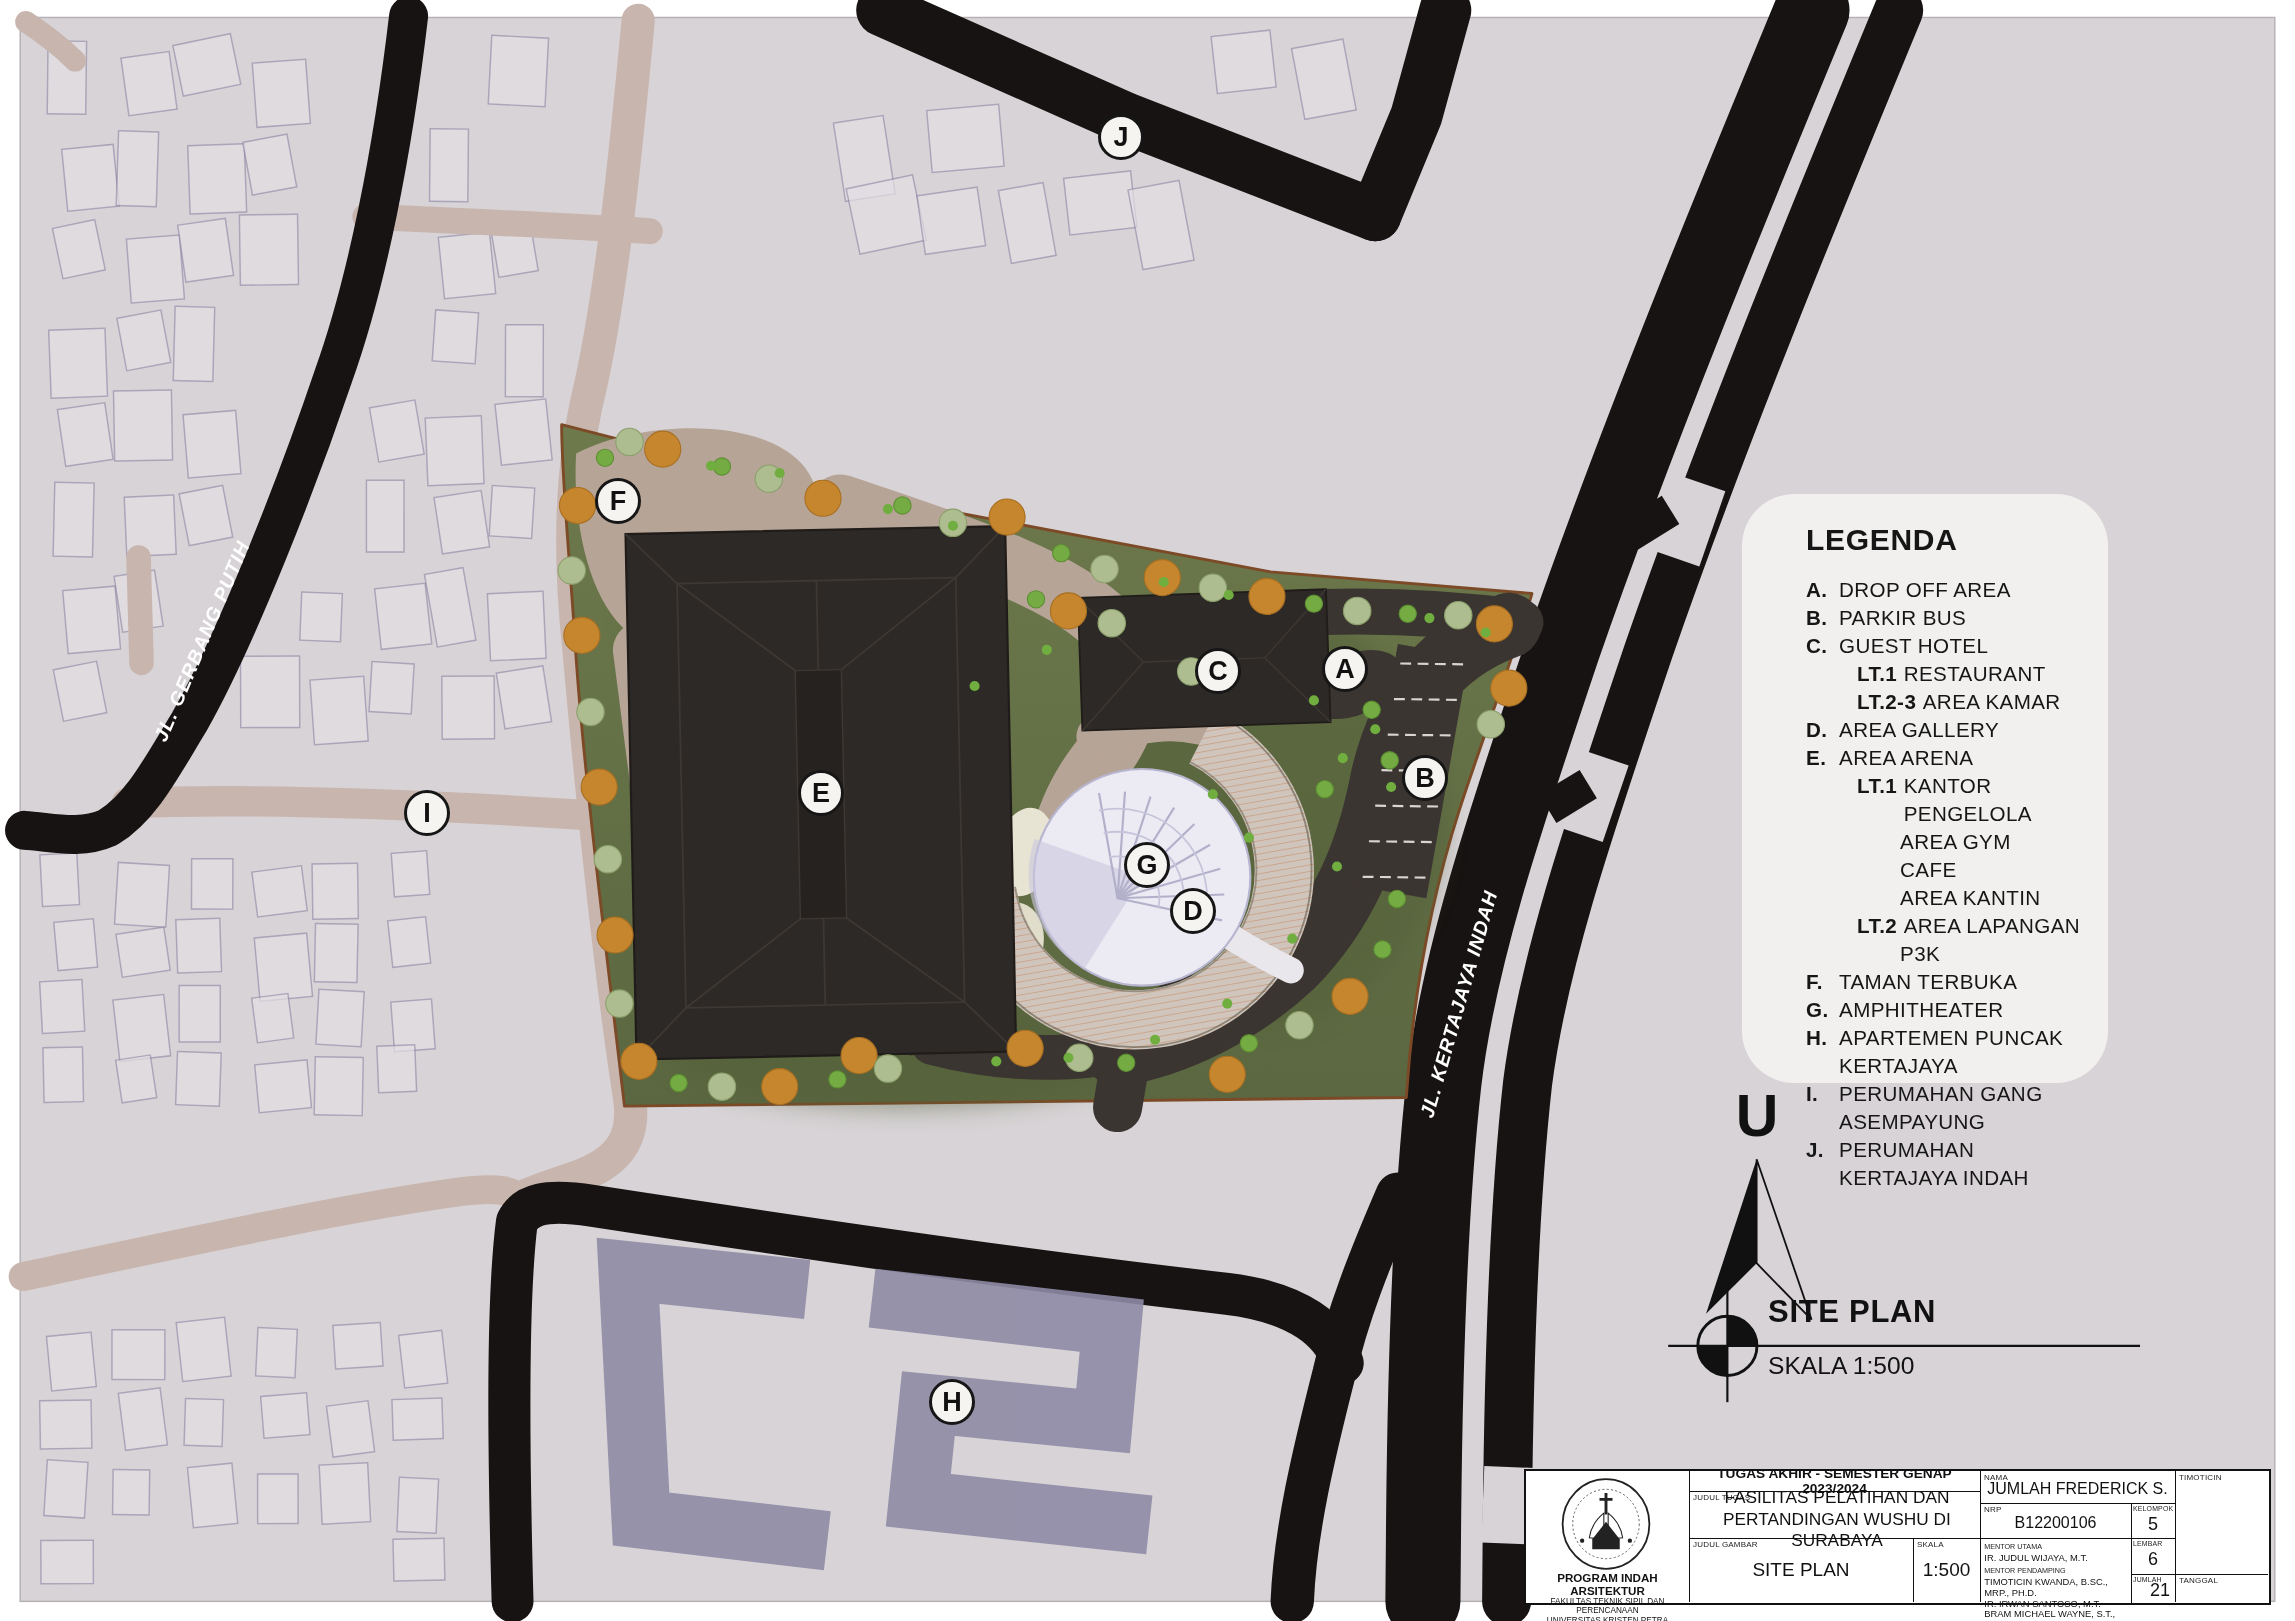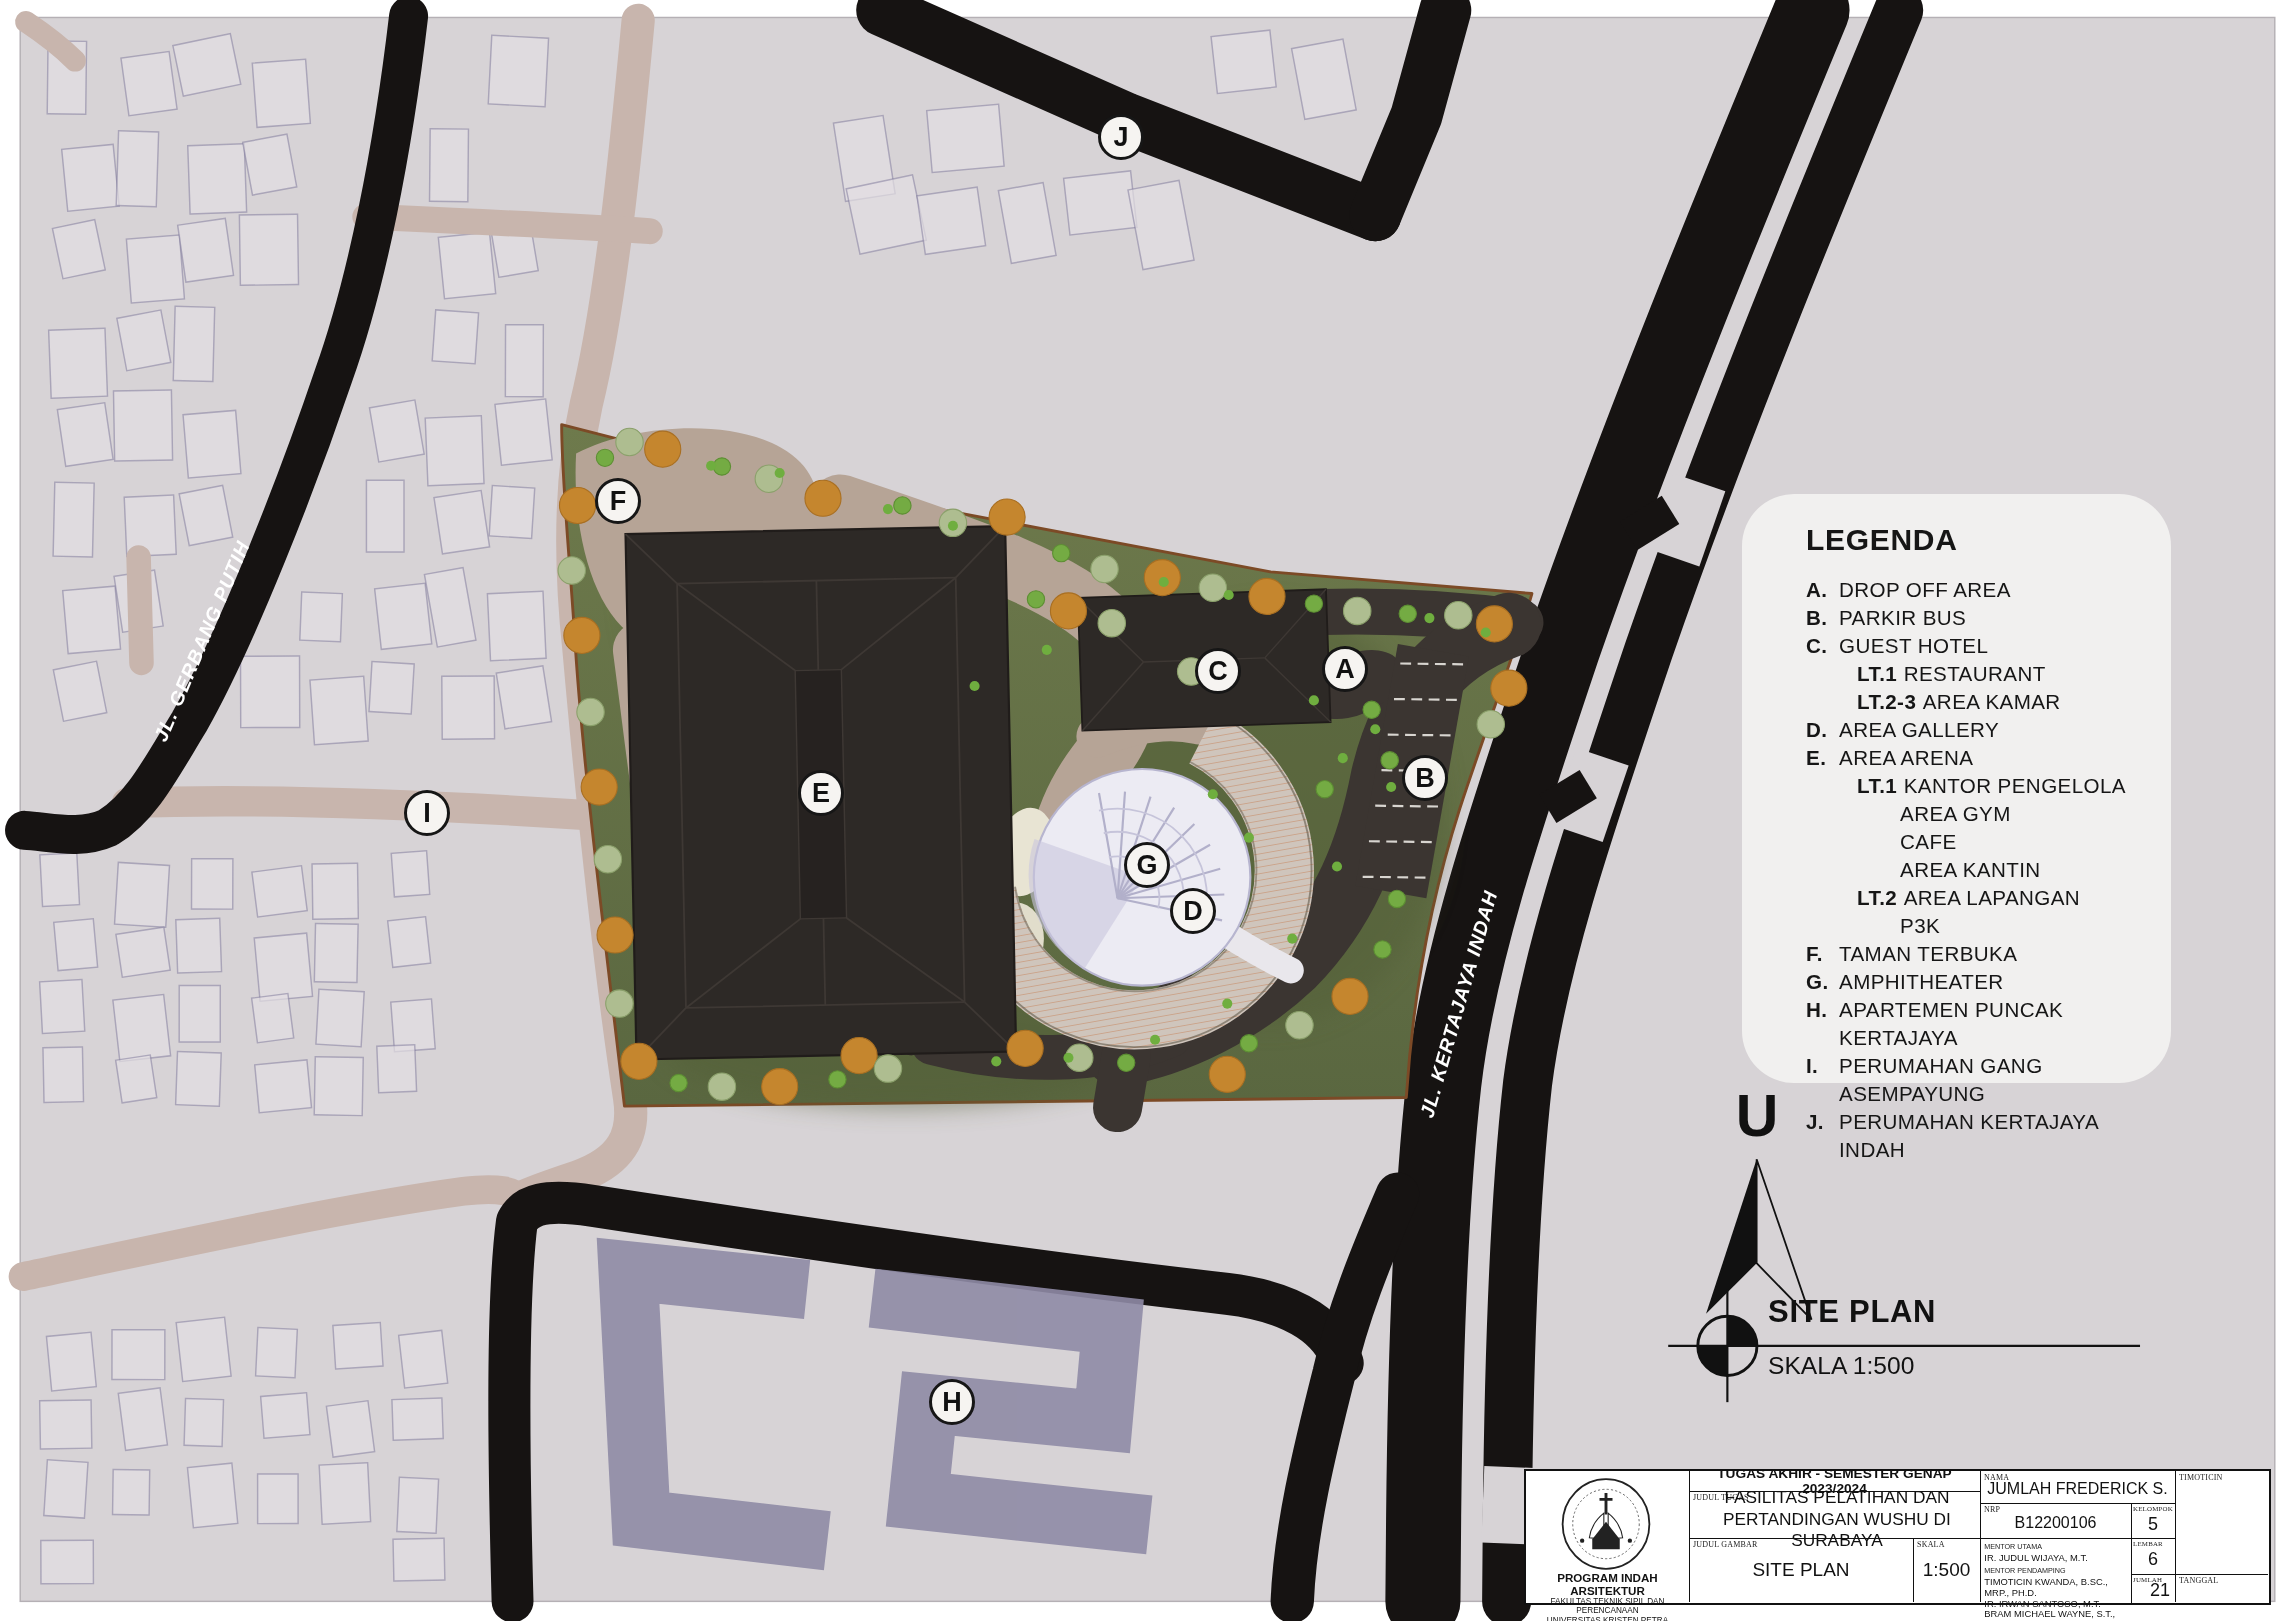--- a/index.html
+++ b/index.html
@@ -7,42 +7,42 @@
         font-family:"Liberation Sans", sans-serif;}
   #map-svg{position:absolute;left:0;top:0;}
   
   .map-label{position:absolute;width:46px;height:46px;border-radius:50%;
     background:#f6f4f1;border:3.6px solid #161616;box-sizing:border-box;
     display:flex;align-items:center;justify-content:center;
     font-size:27px;font-weight:700;color:#111;transform:translate(-50%,-50%);z-index:5;}
   .road-label{position:absolute;color:#ffffff;font-size:19.5px;font-weight:700;font-style:italic;
     letter-spacing:1.1px;white-space:nowrap;z-index:4;}
   
-  #legend{position:absolute;left:1742px;top:494px;width:429px;height:589px;
+  #legend{position:absolute;left:1742px;top:494px;width:366px;height:589px;
     background:#f1f0ef;border-radius:52px;box-sizing:border-box;
     padding:29px 21.7px 0 64px;z-index:6;color:#161616;}
   #legend .lg-title{font-size:30px;font-weight:700;letter-spacing:0.7px;margin-bottom:19px;}
   .lg-row{display:flex;font-size:20.6px;line-height:28px;letter-spacing:0.4px;}
   .lg-letter{font-weight:700;width:33px;flex:0 0 auto;}
   .i1 .lg-letter{width:51px;}
   .i2 .lg-letter{width:94px;}
   .lg-prefix{font-weight:700;}
   .lg-prefix:not(:empty){margin-right:6.5px;}
   
   #north{position:absolute;left:1701px;top:1087px;z-index:6;}
   #north .n-u{font-size:59px;font-weight:700;color:#111;text-align:center;width:112px;line-height:59px;}
   
   #sp-title{position:absolute;left:1661px;top:1278px;z-index:6;}
   .sp-name{position:absolute;left:107px;top:16px;font-size:31px;font-weight:700;color:#111;letter-spacing:0.7px;}
   .sp-scale{position:absolute;left:107px;top:74px;font-size:24.6px;color:#111;}
   
   #tblock{position:absolute;left:1524px;top:1469px;width:747px;height:136px;background:#fff;
     border:2.2px solid #111;box-sizing:border-box;z-index:7;color:#111;}
   .tb-cell{position:absolute;box-sizing:border-box;}
-  .tb-lbl{position:absolute;font-size:8px;color:#222;letter-spacing:0.2px;font-family:Liberation Serif, serif;}
+  .tb-lbl{position:absolute;font-size:8px;color:#222;letter-spacing:0.2px;}
   .tb-line-v{position:absolute;width:0;border-left:1.4px solid #111;}
   .tb-line-h{position:absolute;height:0;border-top:1.4px solid #111;}
   .tb-center{display:flex;align-items:center;justify-content:center;text-align:center;}
   #tb-header{font-size:13.7px;font-weight:700;}
   #tb-judul{font-size:17.3px;line-height:21.7px;padding:10px 7.2px 0 10px;}
   #tb-gambar{font-size:19px;}
   #tb-skala{font-size:19px;}
   #tb-nama{font-size:16px;}
   #tb-nrp{font-size:16px;}
   .tb-num{font-size:18px;}

